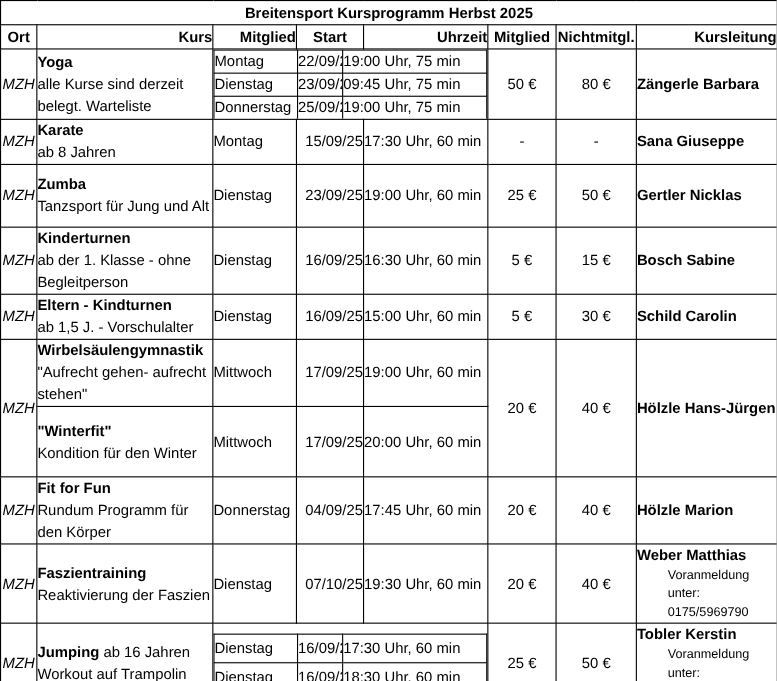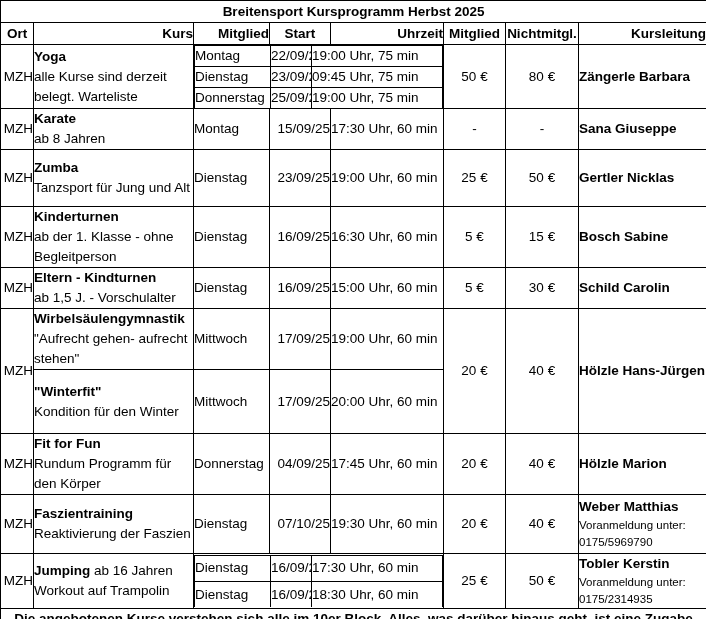--- a/index.html
+++ b/index.html
@@ -48,32 +48,32 @@
   }
   
   .hdr {
     font-weight: bold;
     height: 22px;
     font-size: 13.5px;
   }
   .hdr.l { text-align: right; padding-left: 4px; }
   .hdr.c { text-align: center; }
   
-  .c-ort   { text-align: right; font-size: 13px; }
+  .c-ort   { text-align: center; font-size: 13px; font-style: italic; }
   .c-kurs  { text-align: left; padding-left: 5px; padding-right: 3px; margin-left: 24px; }
   .c-tag   { text-align: left; padding-left: 5px; }
   .c-start { text-align: right; }
   .c-zeit  { text-align: left; padding-left: 4px; }
   .c-preis { text-align: center; }
   .c-lead  { text-align: left; padding-left: 5px; padding-right: 3px; }
   .c-kurs b, .c-lead b { font-weight: bold; }
   .kurs-title { font-weight: bold; display: block; }
   .kurs-sub   { display: block; }
   .lead-name  { display: block; font-weight: bold; }
-  .lead-note  { display: block; font-size: 11.5px; line-height: 17px; }
+  .lead-note  { display: block; font-size: 11.5px; line-height: 17px; margin-left: 28px; }
   .inline-b   { font-weight: bold; }
   
   .split {
     width: 100%;
     border-collapse: collapse;
     table-layout: fixed;
   }
   .split td {
     border: none;
     border-bottom: 1px solid #000;

